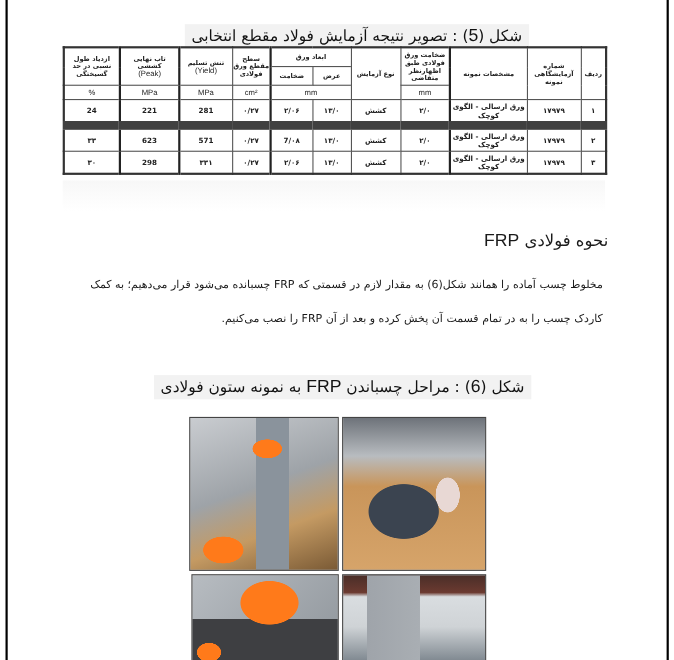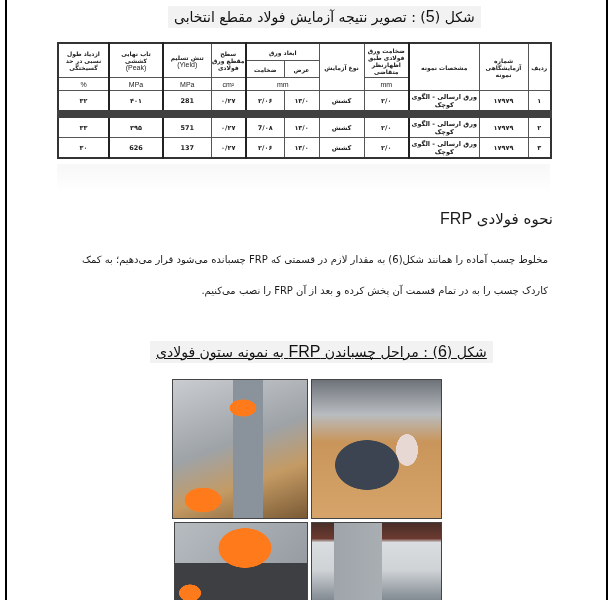--- a/index.html
+++ b/index.html
@@ -74,21 +74,21 @@
         linear-gradient(90deg, transparent 22px, #9fa4aa 22px, #a9aeb3 70px, transparent 70px),
         linear-gradient(180deg, #4a2e28 0%, #6b3a30 20%, #d9dde0 25%, #cfd3d6 60%, #7f8890 100%);
     }
   </style>
 </head>
 <body>
 
 <div class="page-border-left"></div>
 <div class="page-border-right"></div>
 
-<div class="caption" style="left:168px; top:6px;">
+<div class="caption" style="left:168px; top:22px;">
   <span>شکل (</span><span class="num">5</span><span>) : تصویر نتیجه آزمایش فولاد مقطع انتخابی</span>
 </div>
 
 <div class="table-wrap">
   <table class="test">
     <colgroup>
       <col style="width:23px">
         <col style="width:49px">
         <col style="width:70px">
         <col style="width:45px">
@@ -136,63 +136,63 @@
       <tr>
         <td>۱</td>
         <td>۱۷۹۷۹</td>
         <td class="col-sep-bold">ورق ارسالی - الگوی کوچک</td>
         <td>۲/۰</td>
         <td>کشش</td>
         <td>۱۳/۰</td>
         <td class="col-sep-bold">۲/۰۶</td>
         <td>۰/۲۷</td>
         <td class="col-sep-bold">281</td>
-        <td class="col-sep-bold">۴۰۱</td>
-        <td>۳۲</td>
+        <td class="col-sep-bold">221</td>
+        <td>24</td>
       </tr>
       <tr class="thick">
         <td>۲</td>
         <td>۱۷۹۷۹</td>
         <td class="col-sep-bold">ورق ارسالی - الگوی کوچک</td>
         <td>۲/۰</td>
         <td>کشش</td>
         <td>۱۳/۰</td>
         <td class="col-sep-bold">7/۰۸</td>
         <td>۰/۲۷</td>
         <td class="col-sep-bold">571</td>
-        <td class="col-sep-bold">۳۹۵</td>
+        <td class="col-sep-bold">623</td>
         <td>۳۳</td>
       </tr>
       <tr>
         <td>۳</td>
         <td>۱۷۹۷۹</td>
         <td class="col-sep-bold">ورق ارسالی - الگوی کوچک</td>
         <td>۲/۰</td>
         <td>کشش</td>
         <td>۱۳/۰</td>
         <td class="col-sep-bold">۲/۰۶</td>
         <td>۰/۲۷</td>
-        <td class="col-sep-bold">137</td>
-        <td class="col-sep-bold">626</td>
+        <td class="col-sep-bold">۳۳۱</td>
+        <td class="col-sep-bold">298</td>
         <td>۳۰</td>
       </tr>
     </tbody>
   </table>
 </div>
 
 <div class="ghost-row"></div>
 
 <div class="heading">
   <span>نحوه فولادی</span>
   <span class="en-big">FRP</span>
 </div>
 
 <div class="para">مخلوط چسب آماده را همانند شکل(6) به مقدار لازم در قسمتی که FRP چسبانده می‌شود قرار می‌دهیم؛ به کمک کاردک چسب را به در تمام قسمت آن پخش کرده و بعد از آن FRP را نصب می‌کنیم.</div>
 
-<div class="caption" style="left:150px; top:341px;text-decoration:underline;">
+<div class="caption" style="left:140px; top:341px;">
   <span>شکل (</span><span class="num">6</span><span>) : مراحل چسباندن </span><span class="num">FRP</span><span> به نمونه ستون فولادی</span>
 </div>
 
 <div class="photos">
   <div class="photo p1"></div>
   <div class="photo p2"></div>
   <div class="photo p3"></div>
   <div class="photo p4"></div>
 </div>
 

